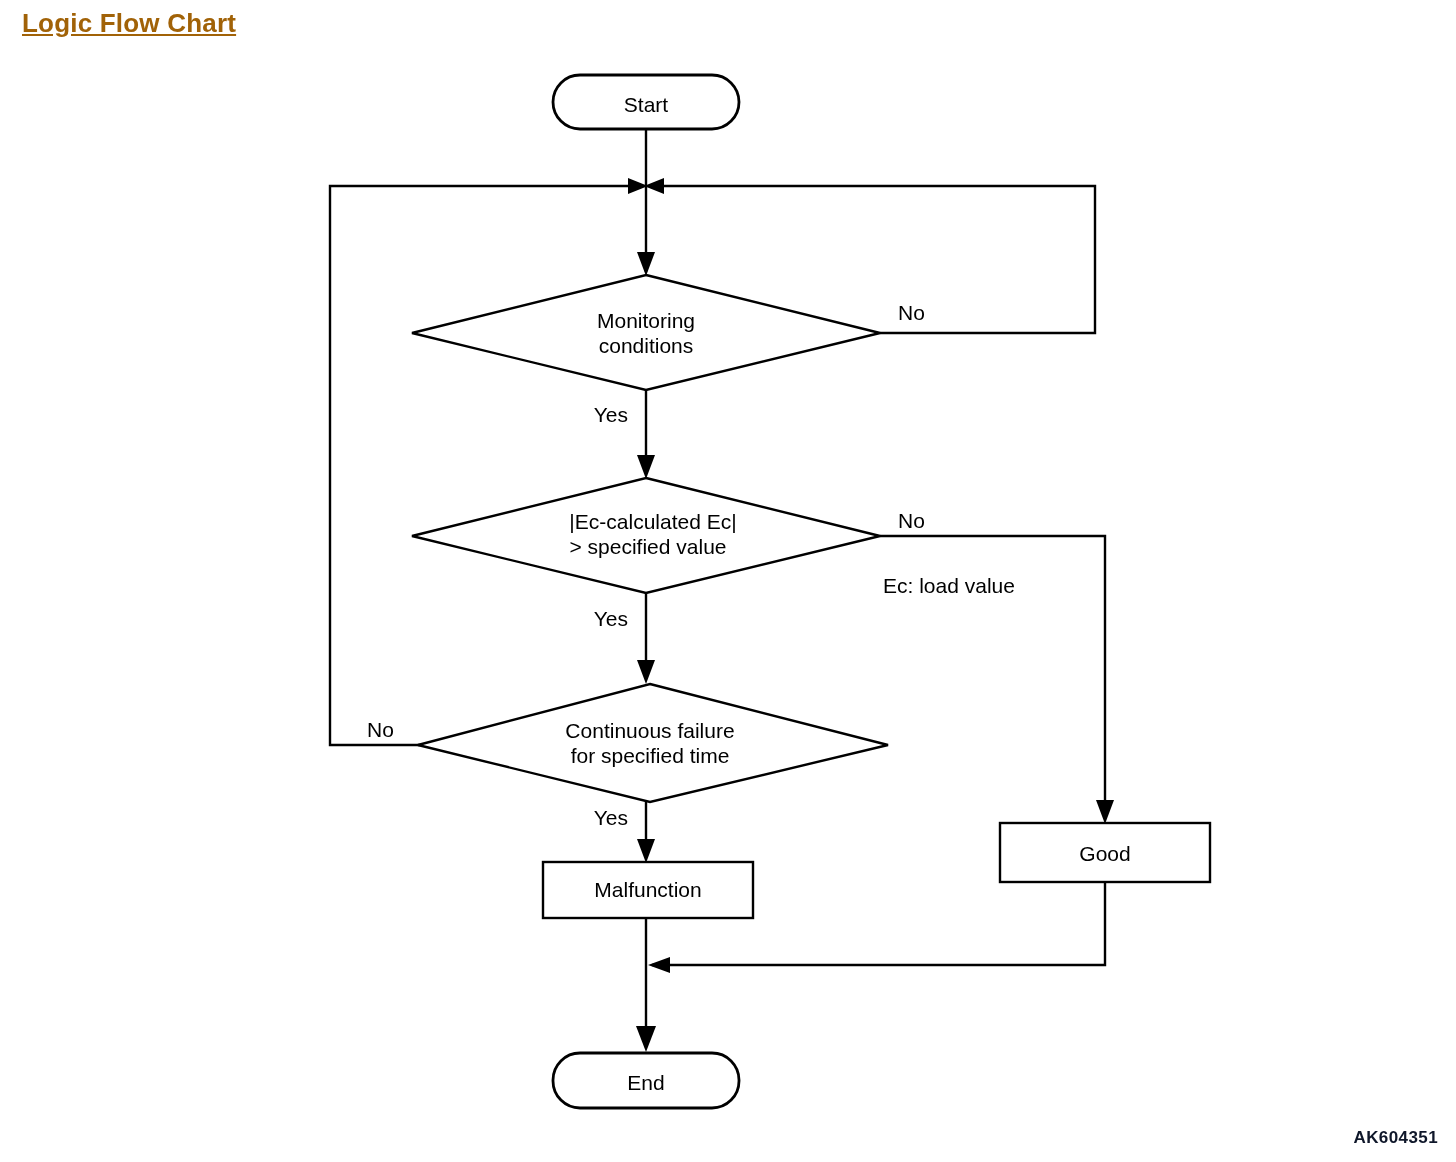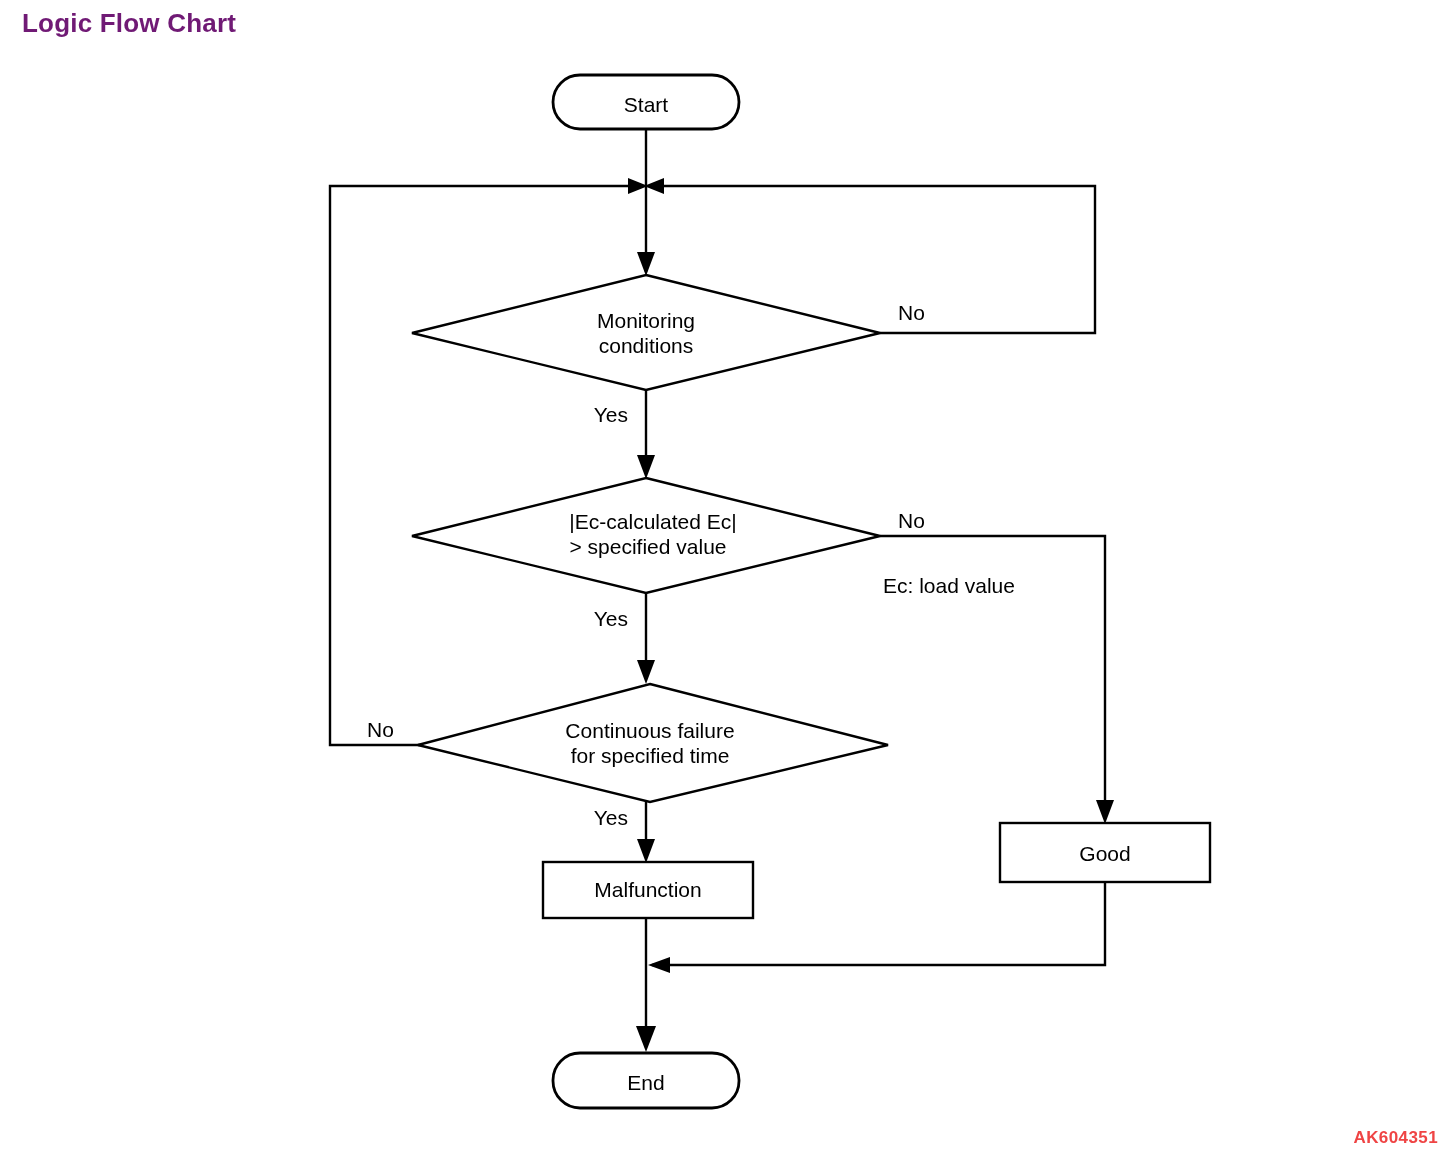--- a/index.html
+++ b/index.html
@@ -15,37 +15,38 @@
     color: #000000;
     overflow: hidden;
   }
   #page-title {
     position: absolute;
     left: 22px;
     top: 8px;
     font-size: 26px;
     font-weight: bold;
     letter-spacing: 0.2px;
-    color: #701a75;
+    color: #a16207;
+    text-decoration: underline;
   }
   #flow-canvas {
     position: absolute;
     left: 0;
     top: 0;
     width: 1456px;
     height: 1162px;
   }
   #figure-code {
     position: absolute;
     right: 18px;
     bottom: 14px;
     font-size: 17px;
     font-weight: bold;
     letter-spacing: 0.4px;
-    color: #ef4444;
+    color: #0f172a;
   }
   svg text {
     font-family: "Liberation Sans", sans-serif;
     fill: #000000;
   }
   .node-label { font-size: 21px; }
   .edge-label { font-size: 21px; }
   .note-label { font-size: 21px; }
   .shape { fill: #ffffff; stroke: #000000; stroke-width: 2.4; }
   .shape-round { fill: #ffffff; stroke: #000000; stroke-width: 2.8; }

